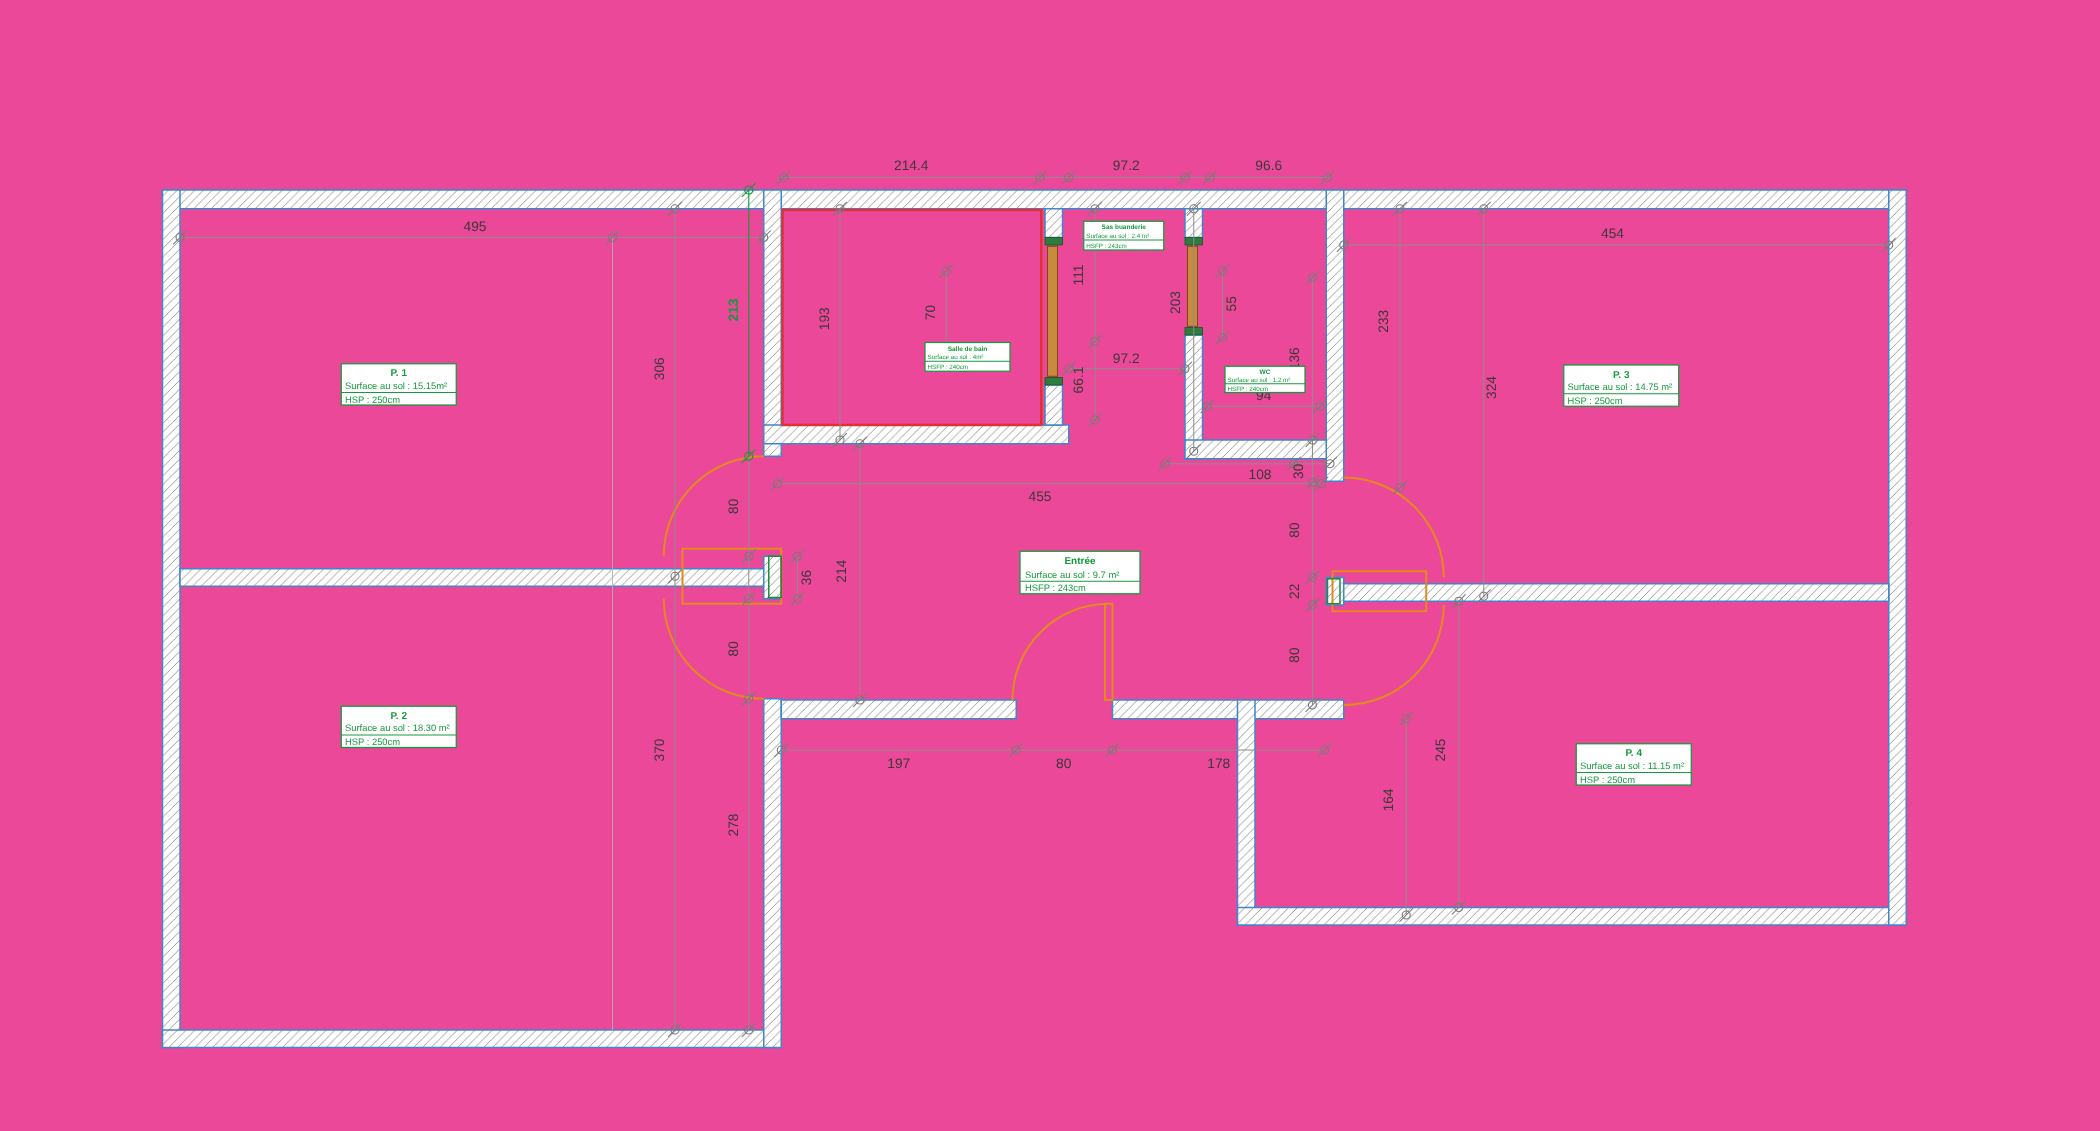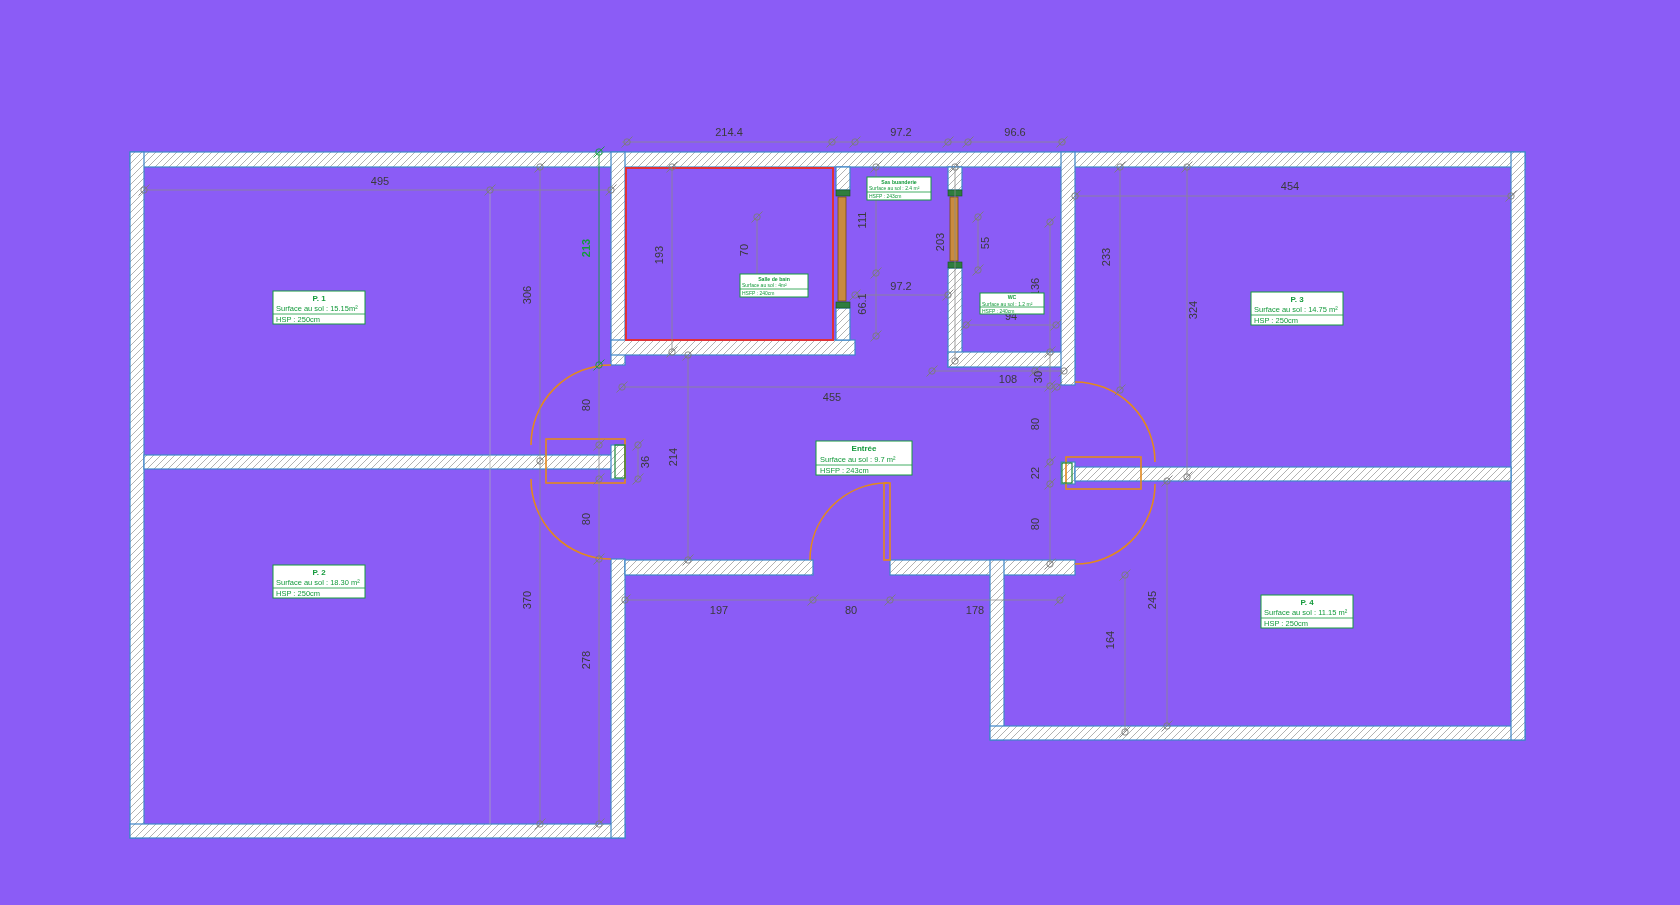--- a/index.html
+++ b/index.html
@@ -1,16 +1,16 @@
 <!DOCTYPE html>
 <html><head>
 <meta charset="utf-8">
 <style>
   html,body{margin:0;padding:0;background:#ffffff;}
-  .stage{position:relative;width:1680px;height:905px;background:#8b5cf6;overflow:hidden;}
+  .stage{position:relative;width:1680px;height:905px;background:#ec4899;overflow:hidden;}
   .wall{fill:url(#hatch);stroke:#3f87c9;stroke-width:1.2;}
   .dimline{stroke:#8c8c8c;stroke-width:0.8;fill:none;}
   .extline{stroke:#b0b0b0;stroke-width:0.7;fill:none;}
   .tick{stroke:#7a7a7a;stroke-width:0.9;fill:none;}
   .tickg{stroke:#149a3c;stroke-width:0.9;fill:none;}
   .dimtext{font:11px "Liberation Sans",sans-serif;fill:#3a3a3a;text-anchor:middle;}
   .dimgreen{fill:#149a3c;font-weight:bold;}
   .redline{fill:none;stroke:#e03236;stroke-width:2;}
   .orange{fill:none;stroke:#e2891f;stroke-width:1.6;}
   .leafclosed{fill:#c98a3f;stroke:#7a4a10;stroke-width:0.8;}

